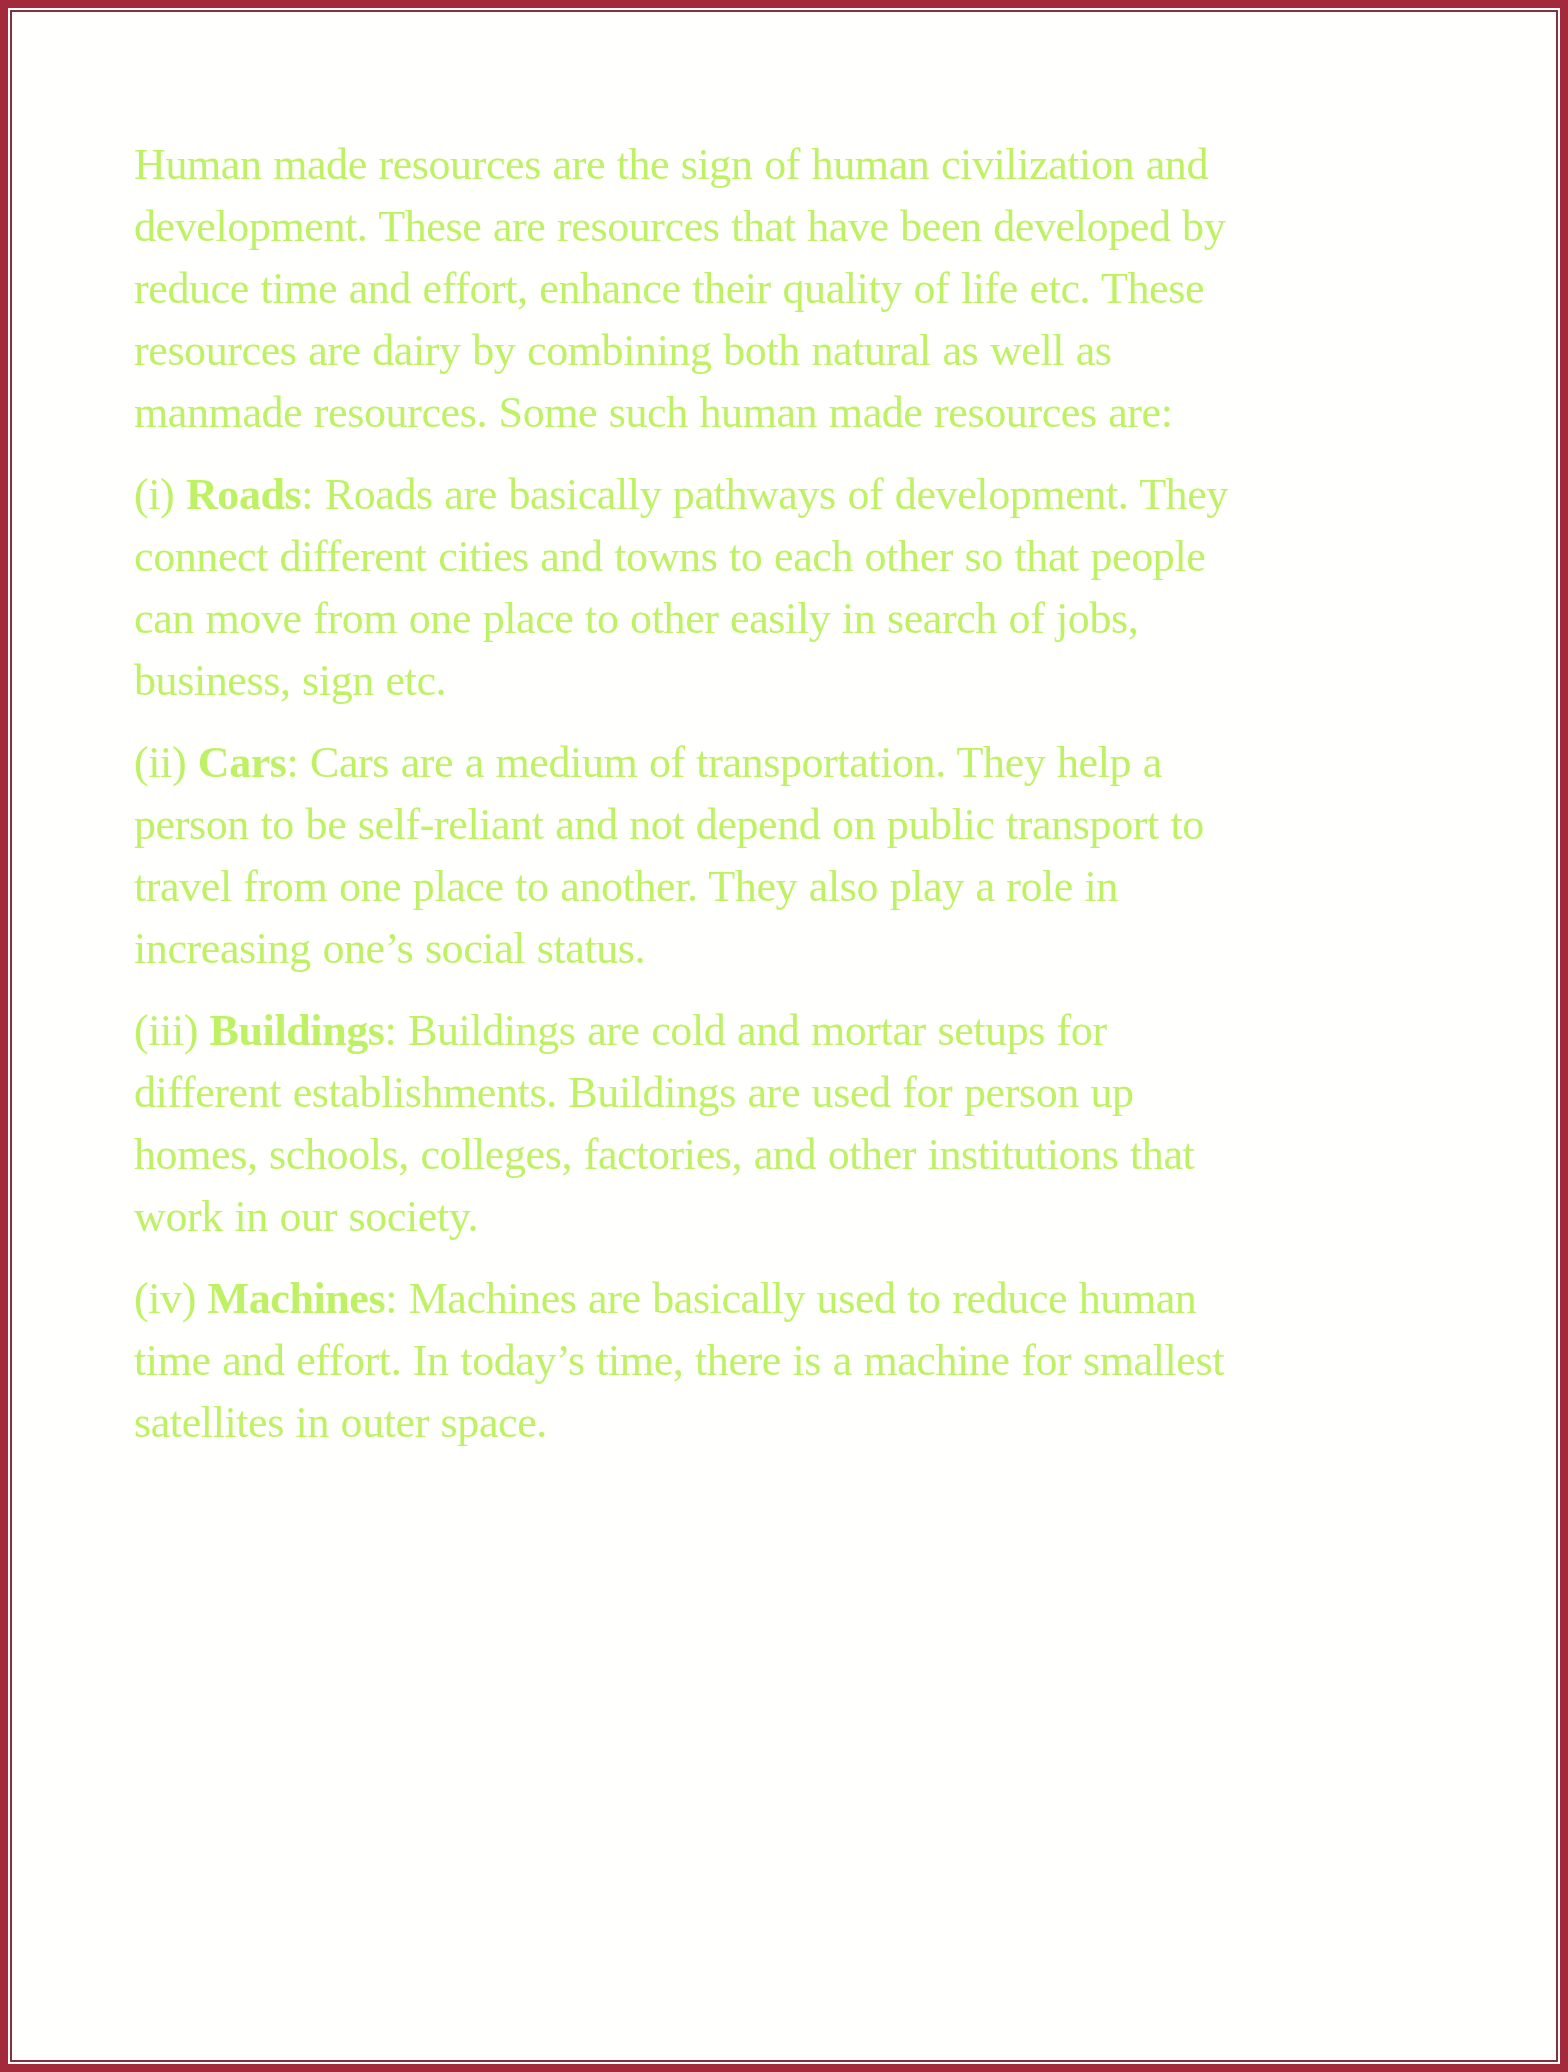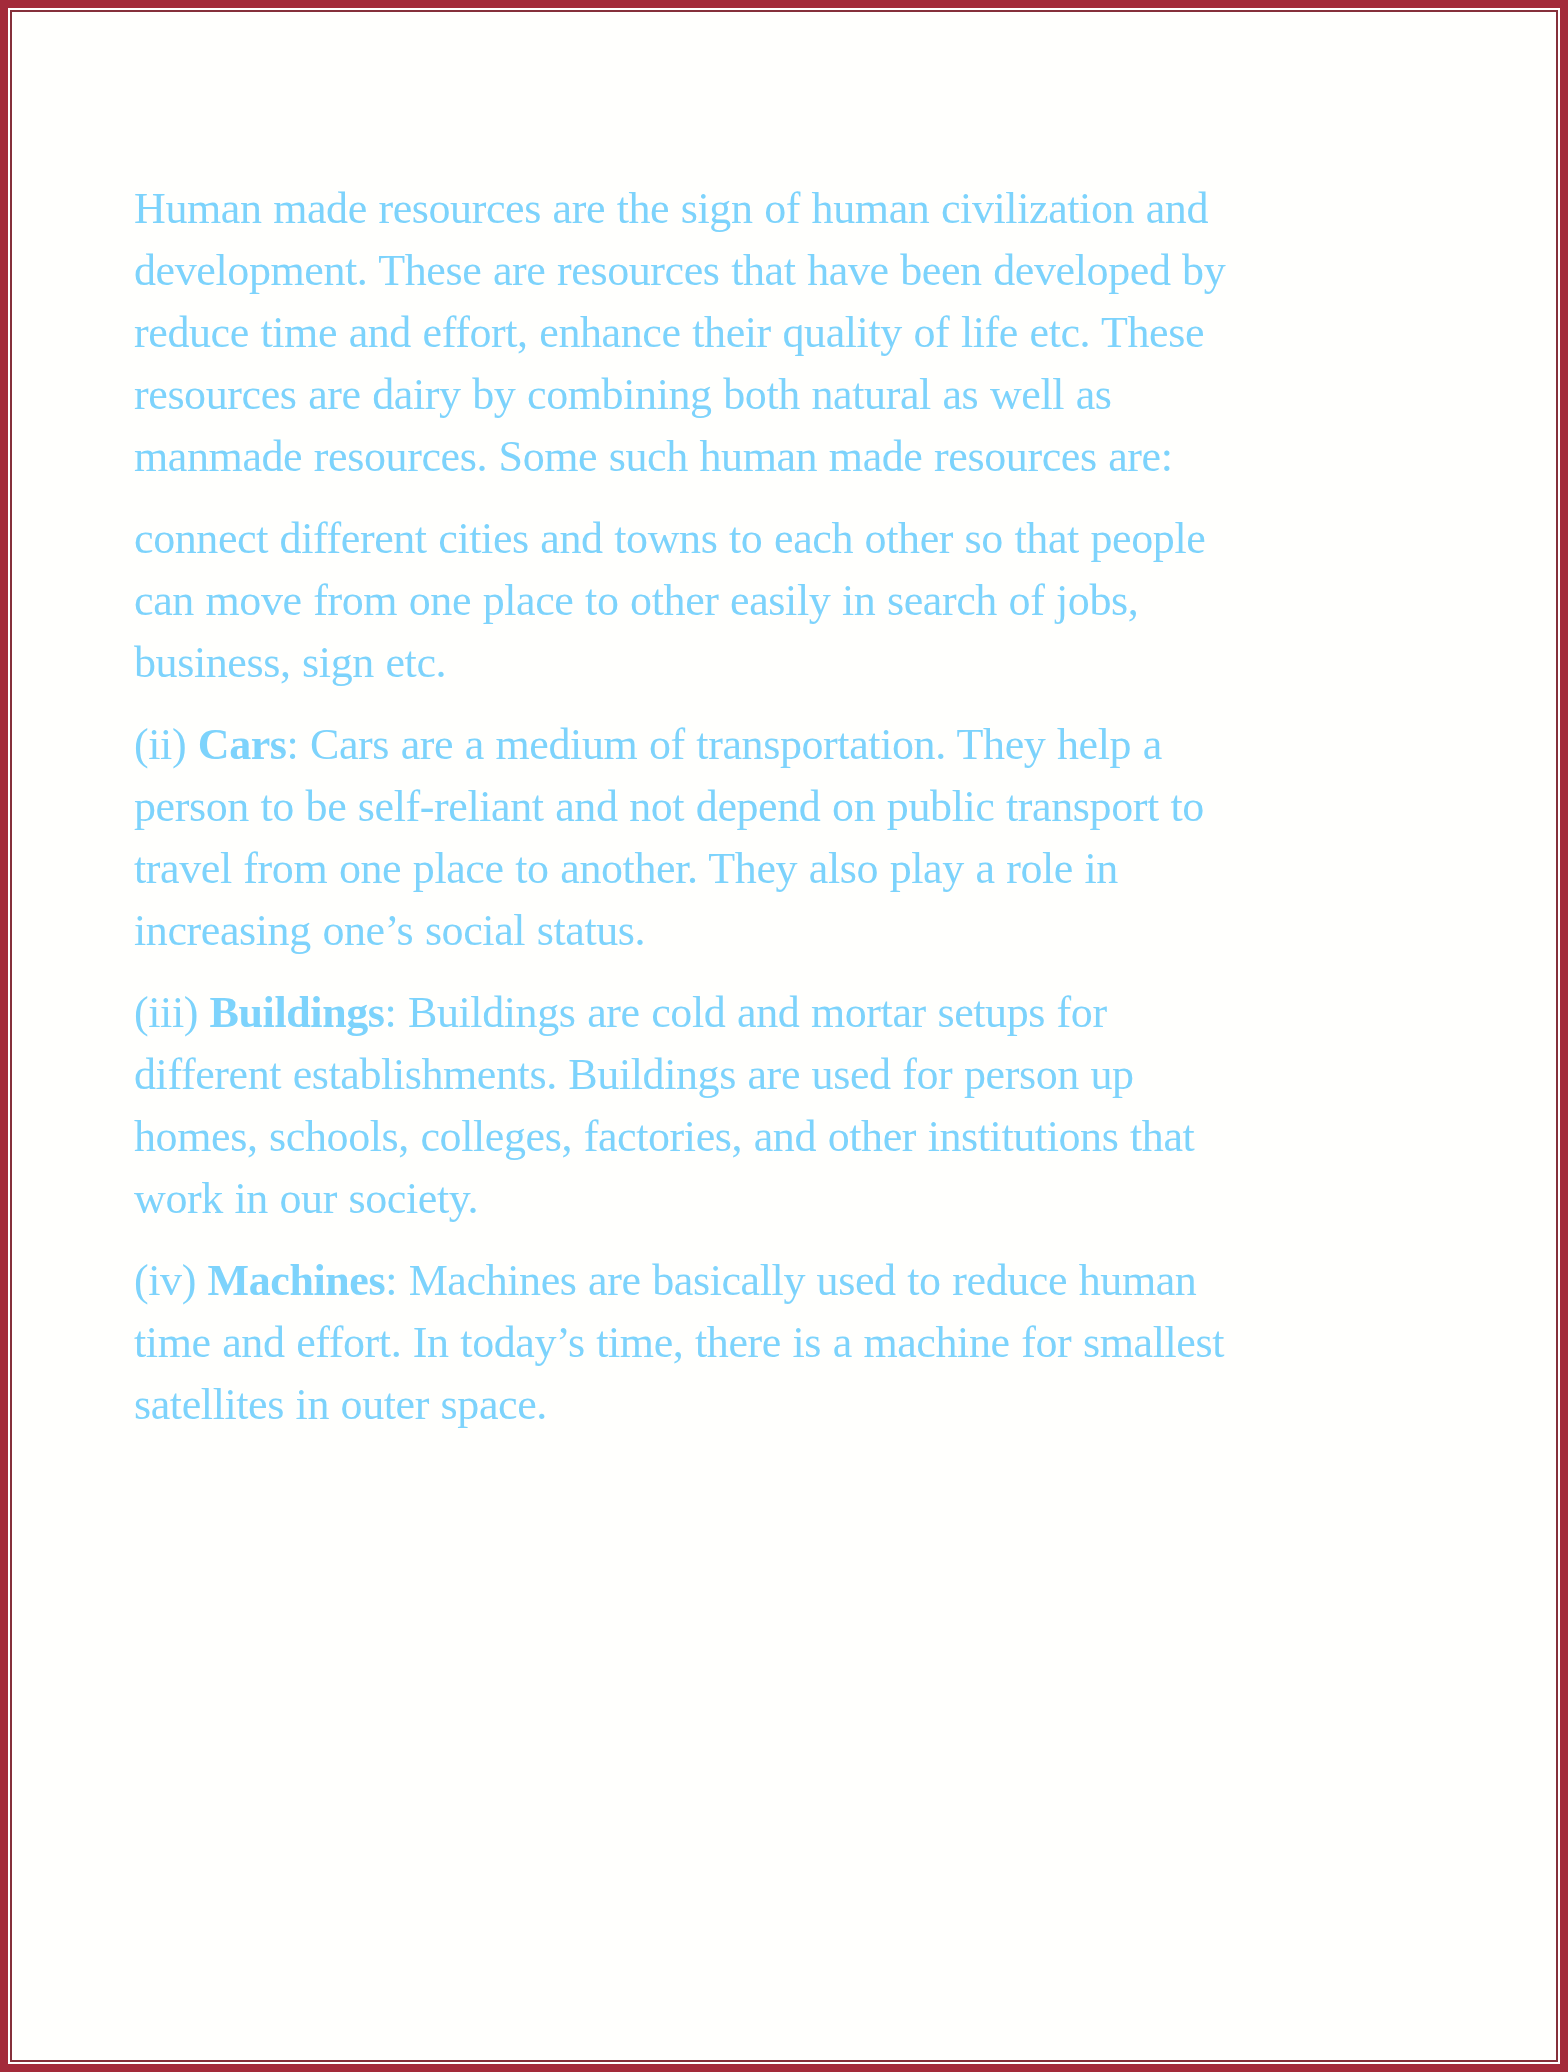--- a/index.html
+++ b/index.html
@@ -31,24 +31,23 @@
       background: #fffffd;
     }
     .page {
       position: absolute;
       left: 134px;
       top: 134px;
       width: 1330px;
       font-family: "Liberation Serif", "DejaVu Serif", serif;
       font-size: 44px;
       line-height: 62px;
-      color: #7dd3fc;
+      color: #bef264;
       letter-spacing: -0.4px;
       word-spacing: 1px;
-      margin-top: 44px;
     }
     .para {
       margin: 0 0 20px 0;
     }
     .line {
       display: block;
       white-space: nowrap;
       height: 62px;
     }
     .term {
@@ -66,20 +65,21 @@
 
   <div class="para">
     <span class="line">Human made resources are the sign of human civilization  and</span>
     <span class="line">development. These are resources that have been developed by</span>
     <span class="line">reduce time and effort, enhance their quality of life etc. These</span>
     <span class="line">resources are dairy by combining both natural as well as</span>
     <span class="line">manmade resources. Some such human made resources are:</span>
   </div>
 
   <div class="para">
+    <span class="line"><span>(i) </span><span class="term">Roads</span><span>: Roads are basically pathways of development. They</span></span>
     <span class="line">connect different cities and towns to each other so that people</span>
     <span class="line">can move from one place to other easily in search of jobs,</span>
     <span class="line">business, sign etc.</span>
   </div>
 
   <div class="para">
     <span class="line"><span>(ii) </span><span class="term">Cars</span><span>: Cars are a medium of transportation. They help a</span></span>
     <span class="line">person to be self-reliant and not depend on public transport to</span>
     <span class="line">travel from one place to another. They also play a role in</span>
     <span class="line">increasing one’s social status.</span>

